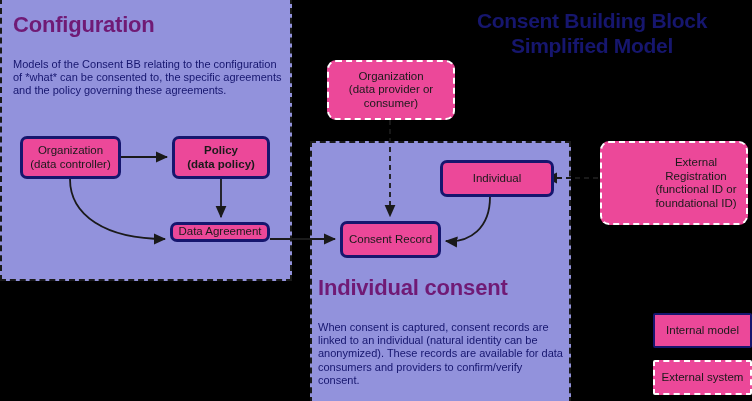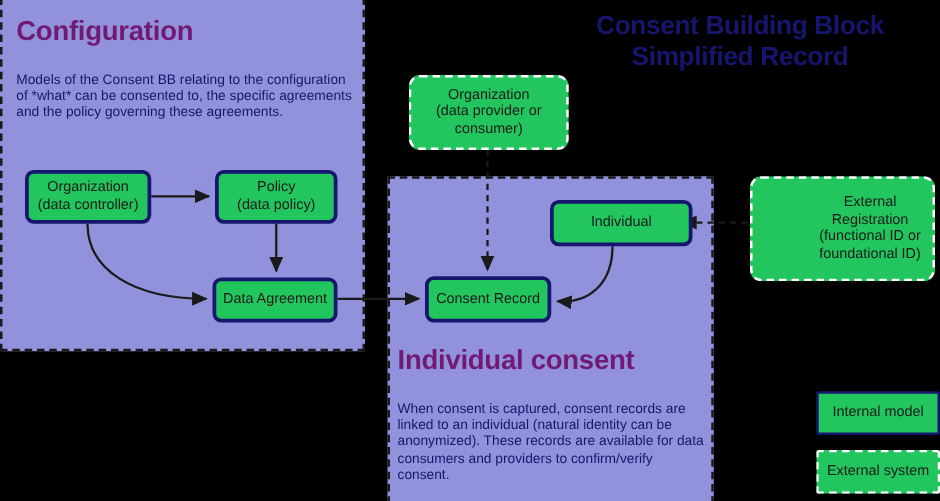--- a/index.html
+++ b/index.html
@@ -68,41 +68,41 @@
     font-weight: bold;
     line-height: 25px;
     color: #16166e;
     letter-spacing: -0.3px;
   }
 
   
   .node {
     position: absolute;
     box-sizing: border-box;
-    background: #22c55e;
+    background: #ec4899;
     display: flex;
     align-items: center;
     justify-content: center;
     text-align: center;
     font-size: 11.5px;
     line-height: 13.5px;
     color: #1a1a1a;
     border-radius: 7px;
   }
   .node.internal {
     border: 3px solid #16166e;
   }
   .node.external {
     border: 2px dashed #ffffff;
     border-radius: 9px;
   }
 
   #node-organization-controller { left: 20px;  top: 136px; width: 101px; height: 43px; }
-  #node-policy                  { left: 172px; top: 136px; width: 98px;  height: 43px; }
-  #node-data-agreement          { left: 170px; top: 222px; width: 100px; height: 36px; justify-content: center; }
+  #node-policy                  { left: 172px; top: 136px; width: 98px;  height: 43px; font-weight: bold; }
+  #node-data-agreement          { left: 170px; top: 222px; width: 100px; height: 20px; justify-content: center; }
   #node-organization-provider   { left: 327px; top: 60px;  width: 128px; height: 60px; }
   #node-individual              { left: 440px; top: 160px; width: 114px; height: 37px; }
   #node-consent-record          { left: 340px; top: 221px; width: 101px; height: 37px; }
   #node-external-registration   { left: 600px; top: 141px; width: 148px; height: 84px; padding-left: 44px; }
 
   
   #legend-internal-model {
     left: 653px; top: 313px; width: 99px; height: 35px;
     border-radius: 2px; border-width: 2px;
   }
@@ -129,21 +129,21 @@
     <div class="panel-body" id="config-body">Models of the Consent BB relating to the configuration of *what* can be consented to, the specific agreements and the policy governing these agreements.</div>
   </div>
 
   <div class="panel" id="panel-individual-consent">
     <div class="panel-heading" id="indiv-heading">Individual consent</div>
     <div class="panel-body" id="indiv-body">When consent is captured, consent records are linked to an individual (natural identity can be anonymized). These records are available for data consumers and providers to confirm/verify consent.</div>
   </div>
 
   <div id="doc-title">
     <span>Consent Building Block</span><br>
-    <span>Simplified Record</span>
+    <span>Simplified Model</span>
   </div>
 
   <svg id="edges" viewBox="0 0 752 401" xmlns="http://www.w3.org/2000/svg">
     <defs>
       <marker id="arrow-solid" viewBox="0 0 10 10" refX="9" refY="5" markerWidth="7" markerHeight="7" orient="auto-start-reverse">
         <path d="M 0 0.6 L 10 5 L 0 9.4 z" fill="#1a1a1a"></path>
       </marker>
       <marker id="arrow-dashed" viewBox="0 0 10 10" refX="9" refY="5" markerWidth="7" markerHeight="7" orient="auto-start-reverse">
         <path d="M 0 0.6 L 10 5 L 0 9.4 z" fill="#1a1a1a"></path>
       </marker>

